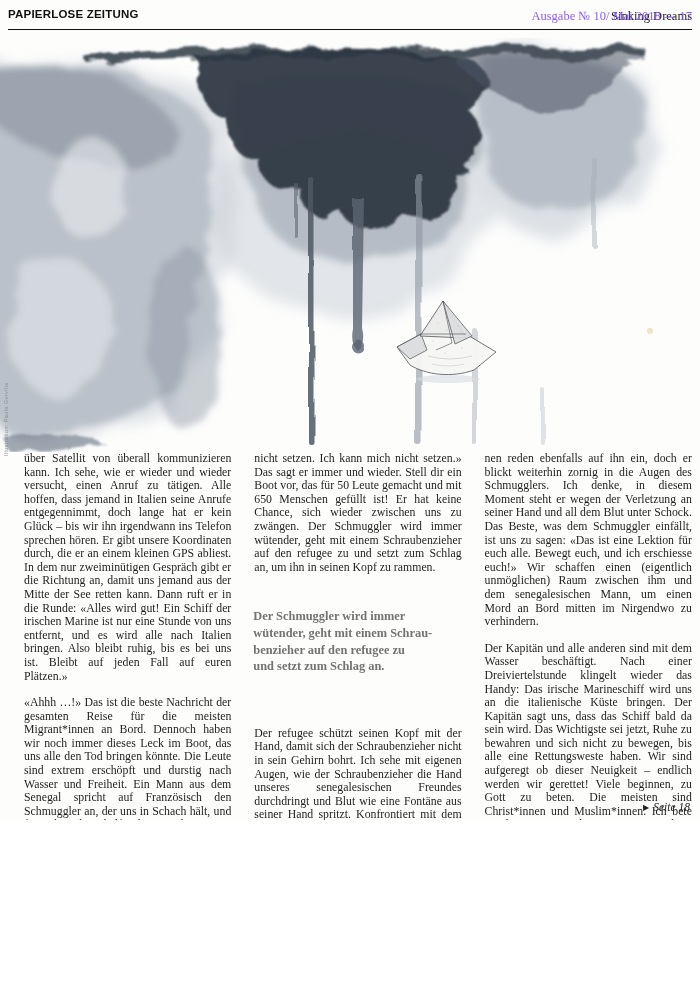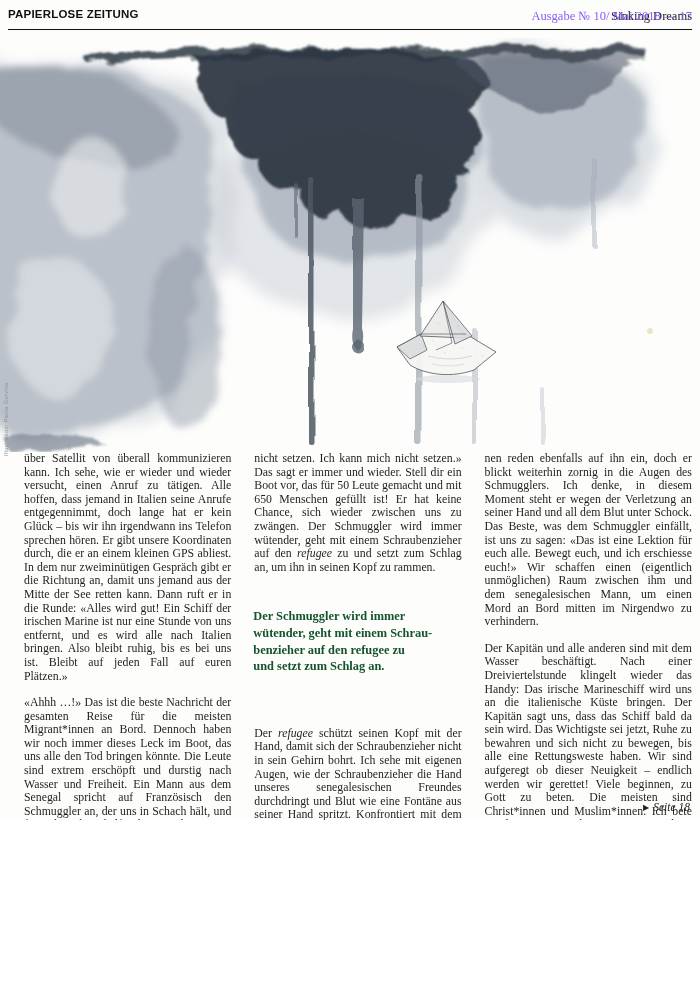--- a/index.html
+++ b/index.html
@@ -17,23 +17,23 @@
   .artwork svg{display:block;}
   .credit{position:absolute;top:456px;left:3px;transform-origin:0 0;transform:rotate(-90deg);
           font-family:"Liberation Sans",sans-serif;font-size:5.5px;letter-spacing:.4px;
           color:#8d939b;white-space:nowrap;}
   
   .columns{position:absolute;top:452px;left:8px;width:684px;height:534px;display:flex;gap:7px;
            overflow:hidden;}
   .col{width:223.3px;flex:0 0 auto;font-size:11.8px;line-height:13.6px;text-align:justify;
        hyphens:auto;-webkit-hyphens:auto;}
   .col p{margin:0 0 13px 16px;}
-  .col .it{font-style:italic;}
+  .col .it{}
   .pullquote{margin:34px 0 52px 0;padding:0 4px 0 15px;font-weight:700;font-size:12.4px;
-             line-height:16.6px;text-align:left;color:#14532d;}
+             line-height:16.6px;text-align:left;color:#737373;}
   
   .footer{position:absolute;right:10px;bottom:7px;font-size:11.5px;color:#222;margin-top:40px;}
   .footer .arrow{font-size:8px;position:relative;top:-1px;margin-right:4px;}
   .footer .seite{font-style:italic;}
 </style>
 </head>
 <body>
 
 <div class="page">
 

